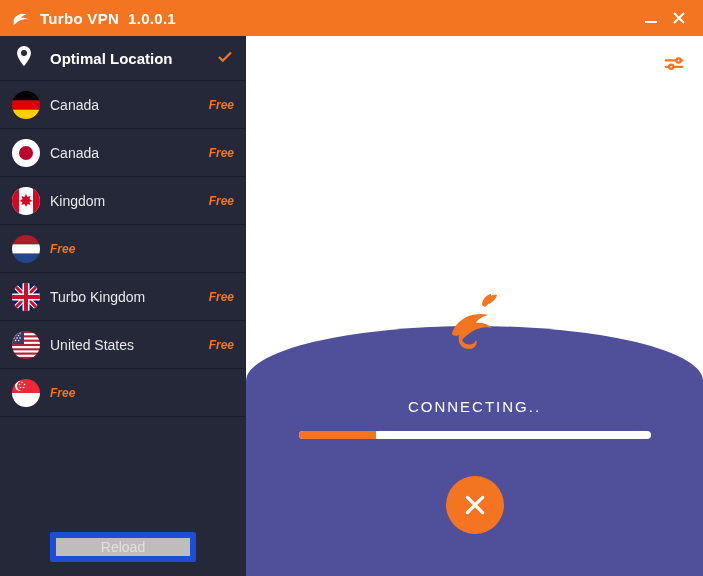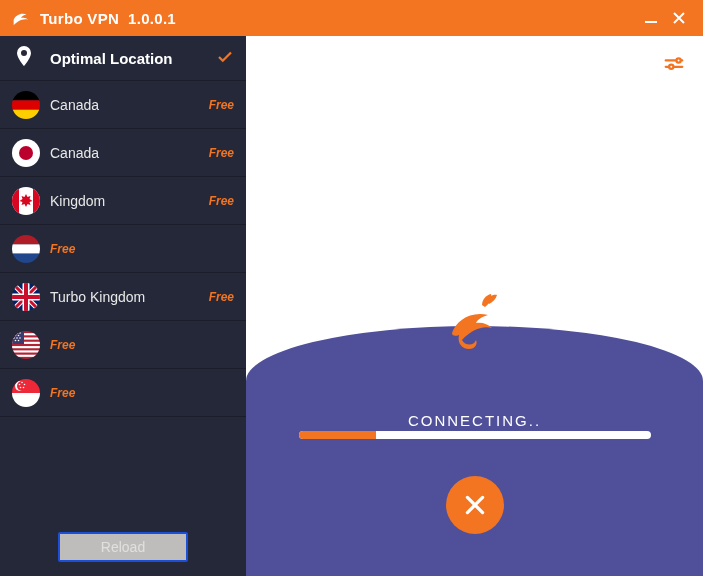--- a/index.html
+++ b/index.html
@@ -37,43 +37,43 @@
   font-size: 14px;
 }
 .loc.optimal { height: 45px; font-weight: 700; font-size: 15px; color: #fff; }
 .loc .flag { width: 28px; height: 28px; border-radius: 50%; margin-right: 10px; overflow: hidden; flex-shrink: 0; }
 .loc .name { flex: 1; }
 .loc .badge { color: #f37421; font-weight: 700; font-size: 12px; font-style: italic; }
 .loc .check { color: #f37421; margin-left: 6px; }
 
 .reload-wrap { margin-top: auto; padding: 14px; display: flex; justify-content: center; }
 .reload-btn {
-  width: 130px; height: 30px;
-  border: 2px solid #1d4ed8;
+  width: 146px; height: 30px;
+  border: 6px solid #1d4ed8;
   background: #bfbdbc;
   color: #e2e0df;
   font-size: 14px;
   border-radius: 2px;
   cursor: pointer;
 }
 
 .main { flex: 1; position: relative; background: #fff; overflow: hidden; }
 .menu-icon { position: absolute; top: 18px; right: 18px; color: #f37421; cursor: pointer; }
 
 .wave {
   position: absolute;
   left: 0; right: 0; bottom: 0;
   height: 250px;
   background: #4f5099;
   border-radius: 50% 50% 0 0 / 22% 22% 0 0;
 }
 .rabbit-wrap { position: absolute; left: 50%; transform: translateX(-50%); top: 255px; }
 .status-text {
   position: absolute; left: 50%; transform: translateX(-50%);
-  top: 376px; color: #fff; letter-spacing: 2px; font-size: 15px;
+  top: 362px; color: #fff; letter-spacing: 2px; font-size: 15px;
 }
 .progress {
   position: absolute; left: 50%; transform: translateX(-50%);
   top: 395px; width: 352px; height: 8px;
   background: #fff; border-radius: 4px; overflow: hidden;
 }
 .progress .fill { height: 100%; background: #f37421; width: 22%; }
 .cancel-btn {
   position: absolute; left: 50%; transform: translateX(-50%);
   top: 440px; width: 58px; height: 58px;
@@ -188,20 +188,21 @@
                 <circle cx="8" cy="2" r=".8"></circle>
                 <circle cx="3.5" cy="4.5" r=".8"></circle>
                 <circle cx="6.5" cy="4.5" r=".8"></circle>
                 <circle cx="2" cy="7" r=".8"></circle>
                 <circle cx="5" cy="7" r=".8"></circle>
                 <circle cx="8" cy="7" r=".8"></circle>
                 <circle cx="3.5" cy="9.5" r=".8"></circle>
                 <circle cx="6.5" cy="9.5" r=".8"></circle>
               </g>
             </svg></span>
+          <span class="name">United States</span>
           <span class="badge">Free</span>
         </div>
         <div class="loc">
           <span class="flag"><svg viewBox="0 0 28 28">
               <rect width="28" height="14" fill="#ed2939"></rect>
               <rect y="14" width="28" height="14" fill="#fff"></rect>
               <circle cx="8" cy="7" r="5" fill="#fff"></circle>
               <circle cx="10" cy="7" r="5" fill="#ed2939"></circle>
               <g fill="#fff">
                 <circle cx="10" cy="3.5" r=".8"></circle>

